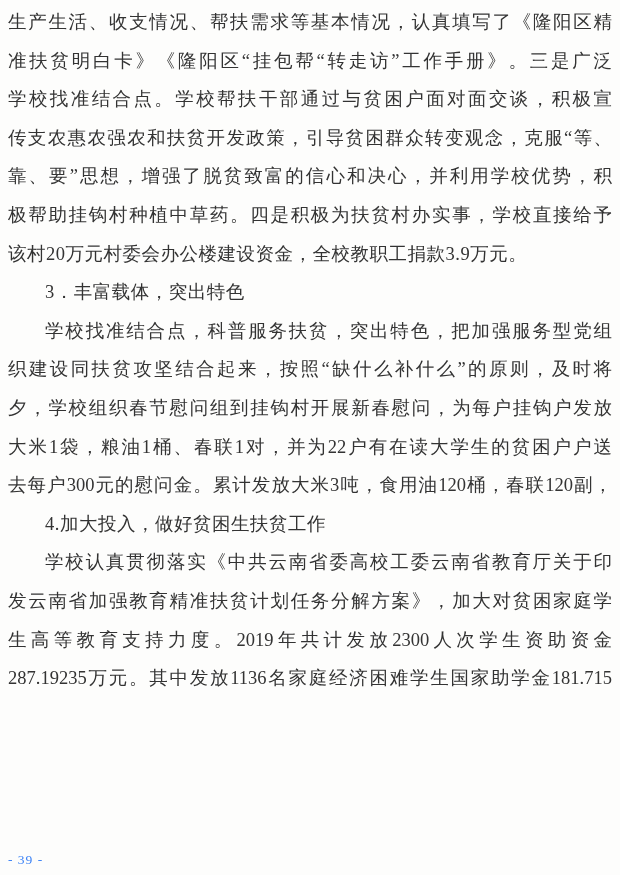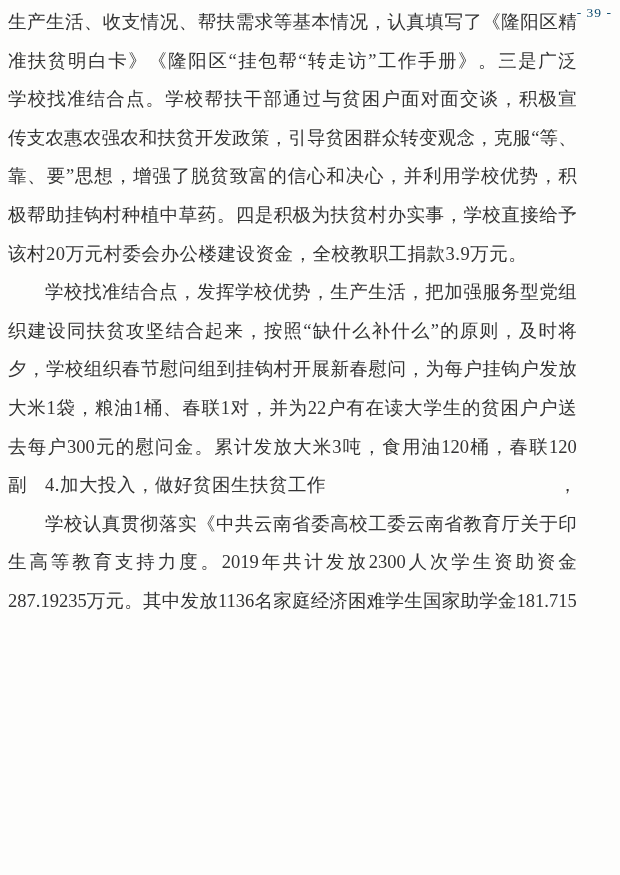--- a/index.html
+++ b/index.html
@@ -11,21 +11,21 @@
     width: 620px;
     height: 875px;
     font-family: "Liberation Serif", "DejaVu Serif", serif;
   }
   .page {
     box-sizing: border-box;
     width: 620px;
     height: 875px;
     background: #fdfdfc;
     display: flex;
-    flex-direction: row;
+    flex-direction: column;
     padding: 3px 8px 5px 8px;
     color: #333333;
   }
   .content {
     flex: 1 1 auto;
   }
   .line {
     font-size: 18.5px;
     height: 38.6px;
     line-height: 38.6px;
@@ -37,44 +37,46 @@
     text-align: justify;
     text-align-last: justify;
     text-justify: inter-character;
     letter-spacing: 0;
   }
   .line.indent {
     padding-left: 37px;
   }
   .footer {
     flex: 0 0 auto;
-    text-align: right;
+    text-align: left;
     font-size: 13.5px;
     line-height: 20px;
     height: 20px;
-    color: #0c4a6e;
+    color: #3b82f6;
     letter-spacing: 1px;
   }
 </style>
 </head>
 <body>
 
 <div class="page">
   <div class="content">
       <div class="line fill">生产生活、收支情况、帮扶需求等基本情况，认真填写了《隆阳区精</div>
       <div class="line fill">准扶贫明白卡》《隆阳区“挂包帮“转走访”工作手册》。三是广泛</div>
       <div class="line fill">学校找准结合点。学校帮扶干部通过与贫困户面对面交谈，积极宣</div>
       <div class="line fill">传支农惠农强农和扶贫开发政策，引导贫困群众转变观念，克服“等、</div>
       <div class="line fill">靠、要”思想，增强了脱贫致富的信心和决心，并利用学校优势，积</div>
       <div class="line fill">极帮助挂钩村种植中草药。四是积极为扶贫村办实事，学校直接给予</div>
       <div class="line">该村20万元村委会办公楼建设资金，全校教职工捐款3.9万元。</div>
-      <div class="line indent fill">学校找准结合点，发挥学校优势，生产生活，把加强服务型党组</div>
+      <div class="line indent">3．丰富载体，突出特色</div>
+      <div class="line indent fill">学校找准结合点，科普服务扶贫，突出特色，把加强服务型党组</div>
       <div class="line fill">织建设同扶贫攻坚结合起来，按照“缺什么补什么”的原则，及时将</div>
       <div class="line fill">夕，学校组织春节慰问组到挂钩村开展新春慰问，为每户挂钩户发放</div>
       <div class="line fill">大米1袋，粮油1桶、春联1对，并为22户有在读大学生的贫困户户送</div>
       <div class="line fill">去每户300元的慰问金。累计发放大米3吨，食用油120桶，春联120副，</div>
       <div class="line indent">4.加大投入，做好贫困生扶贫工作</div>
       <div class="line indent fill">学校认真贯彻落实《中共云南省委高校工委云南省教育厅关于印</div>
+      <div class="line fill">发云南省加强教育精准扶贫计划任务分解方案》，加大对贫困家庭学</div>
       <div class="line fill">生高等教育支持力度。2019年共计发放2300人次学生资助资金</div>
       <div class="line fill">287.19235万元。其中发放1136名家庭经济困难学生国家助学金181.715</div>
     </div>
   <div class="footer">- 39 -</div>
 </div>
 
 </body></html>

